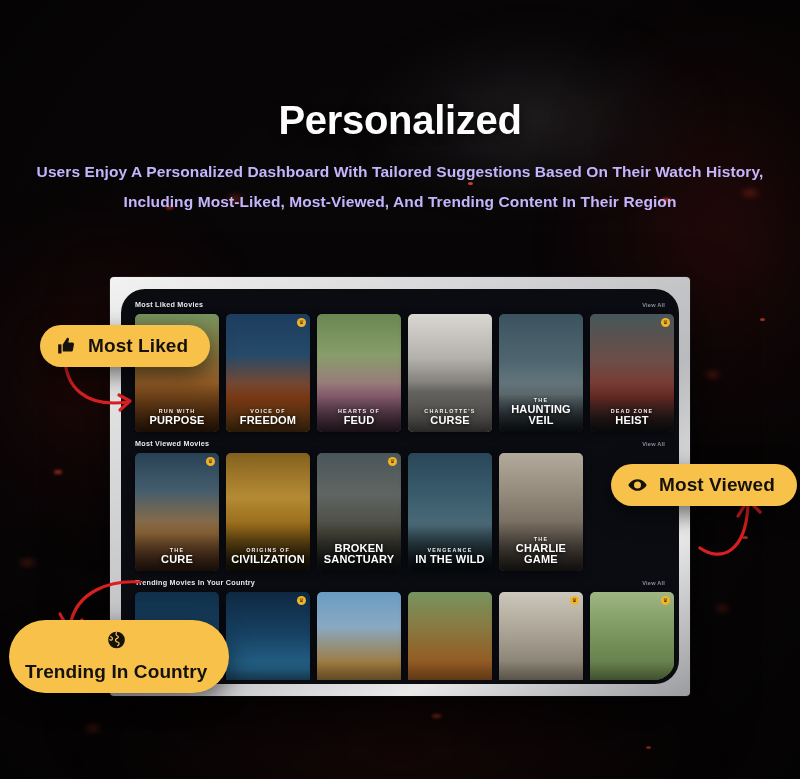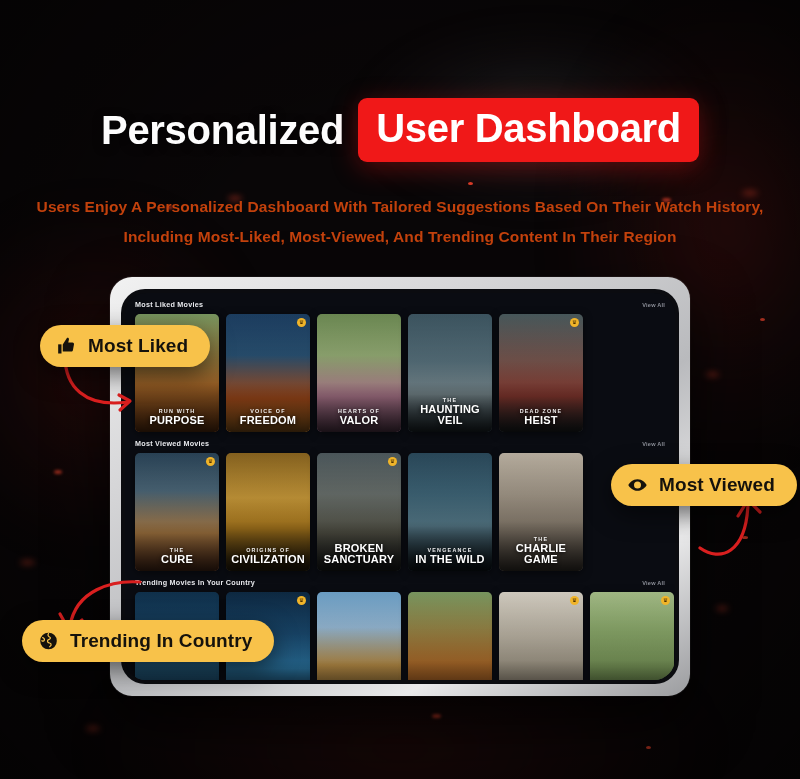--- a/index.html
+++ b/index.html
@@ -43,29 +43,29 @@
   .title-plain {
     font-size:40px; font-weight:700; color:#fdfdfd; letter-spacing:-.3px;
     text-shadow:0 2px 10px rgba(0,0,0,.6);
   }
   .title-hl {
     font-size:40px; font-weight:700; color:#fff; letter-spacing:-.3px;
     background:#f01818; border-radius:9px; padding:8px 18px 11px;
     box-shadow:0 6px 26px rgba(230,20,20,.35);
   }
   .subtitle {
-    margin:30px auto 0; width:730px;
-    font-size:15.5px; line-height:1.95; color:#c2410c; font-weight:600;
+    margin:14px auto 0; width:730px;
+    font-size:15.5px; line-height:1.95; color:#c4b5fd; font-weight:600;
     letter-spacing:.1px;
   }
 
   
   .tablet {
     position:absolute; left:110px; top:277px; width:580px; height:419px;
-    border-radius:22px; z-index:4;
+    border-radius:4px; z-index:4;
     background:linear-gradient(150deg,#f2f2f2 0%,#d6d6d8 28%,#b9babd 55%,#e9e9ea 78%,#9b9c9f 100%);
     padding:12px 11px;
     box-shadow:0 26px 60px rgba(0,0,0,.72), 0 0 0 1px rgba(255,255,255,.06);
   }
   .tablet-inner {
     width:100%; height:100%; border-radius:24px; background:#0b0c10;
     padding:4px; overflow:hidden;
   }
   .screen {
     width:100%; height:100%; border-radius:21px; background:#0a0c12;
@@ -120,21 +120,21 @@
   
   .badge {
     position:absolute; z-index:20; display:flex; align-items:center; gap:11px;
     background:#f8c24a; border-radius:999px; padding:10px 22px 10px 16px;
     box-shadow:0 8px 24px rgba(0,0,0,.55);
   }
   .badge .lbl { font-size:19px; font-weight:700; color:#15120c; letter-spacing:.1px; white-space:nowrap; }
   .badge svg { display:block; }
   #badge-most-liked   { left:40px;  top:325px; }
   #badge-most-viewed  { left:611px; top:464px; }
-  #badge-trending     { left:22px;  top:620px; }
+  #badge-trending     { left:9px;  top:620px;flex-direction:column; }
 
   
   .arrow { position:absolute; z-index:19; overflow:visible; }
   #arrow-liked    { left:62px;  top:352px; }
   #arrow-viewed   { left:698px; top:492px; }
   #arrow-trending { left:52px;  top:578px; }
 </style>
 </head>
 <body>
 
@@ -156,21 +156,20 @@
   <div class="spark s2" style="left:86px;top:726px;width:14px;height:5px;"></div>
   <div class="spark" style="left:432px;top:714px;width:9px;height:4px;"></div>
   <div class="spark s3" style="left:646px;top:746px;width:5px;height:3px;"></div>
   <div class="spark s2" style="left:716px;top:606px;width:12px;height:5px;"></div>
   <div class="bg-vign"></div>
 </div>
 
 <div class="header">
   <div class="title-row">
     <span class="title-plain">Personalized</span>
-    <span class="title-hl">User Dashboard</span>
   </div>
   <div class="subtitle">Users Enjoy A Personalized Dashboard With Tailored Suggestions Based On Their Watch History, Including Most-Liked, Most-Viewed, And Trending Content In Their Region</div>
 </div>
 
 <div class="tablet">
   <div class="tablet-inner">
     <div class="screen" id="screen">
         <div class="row">
           <div class="row-head">
             <div class="row-title">Most Liked Movies</div>
@@ -192,21 +191,29 @@
                 <span class="sm">VOICE OF</span>
                 <span class="lg">FREEDOM</span>
               </div>
               <div class="crown">♛</div>
             </div>
             <div class="card">
               <div class="art a-heart"></div>
               <div class="shade"></div>
               <div class="ttl">
                 <span class="sm">HEARTS OF</span>
-                <span class="lg">VALOR</span>
+                <span class="lg">FEUD</span>
+              </div>
+            </div>
+            <div class="card">
+              <div class="art a-charl"></div>
+              <div class="shade"></div>
+              <div class="ttl">
+                <span class="sm">CHARLOTTE'S</span>
+                <span class="lg">CURSE</span>
               </div>
             </div>
             <div class="card">
               <div class="art a-haunt"></div>
               <div class="shade"></div>
               <div class="ttl">
                 <span class="sm">THE</span>
                 <span class="lg">HAUNTING VEIL</span>
               </div>
             </div>

